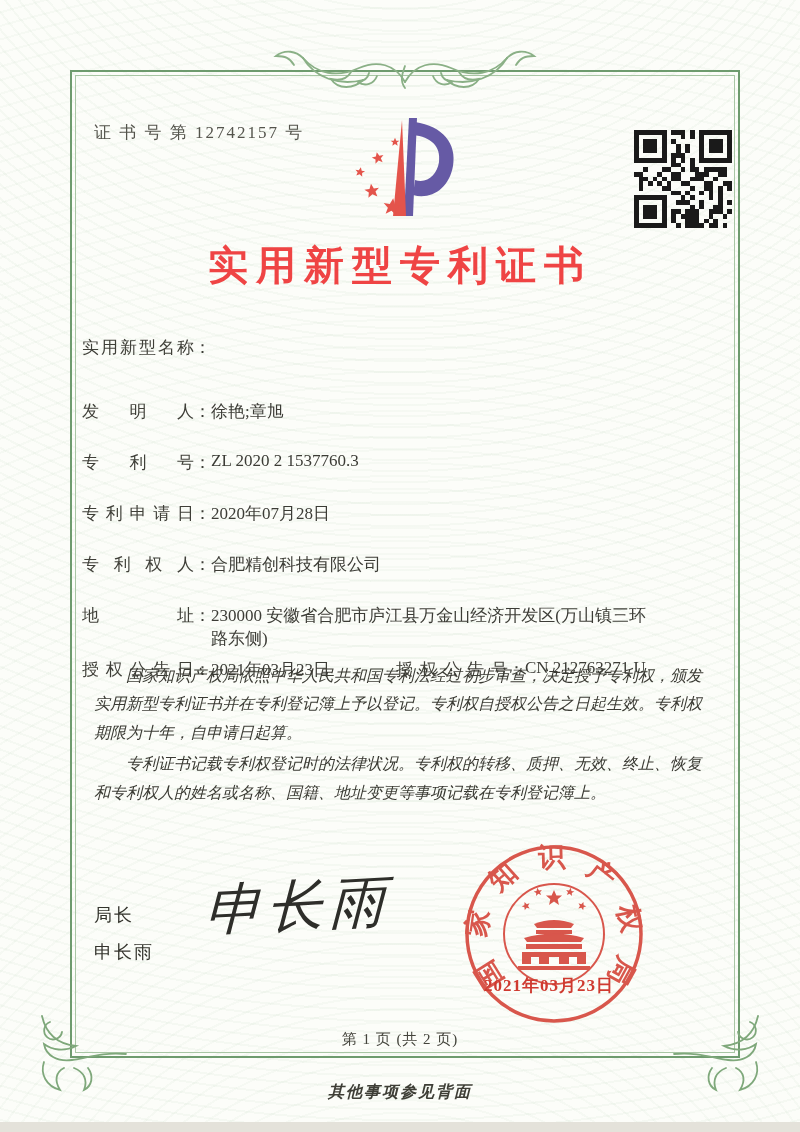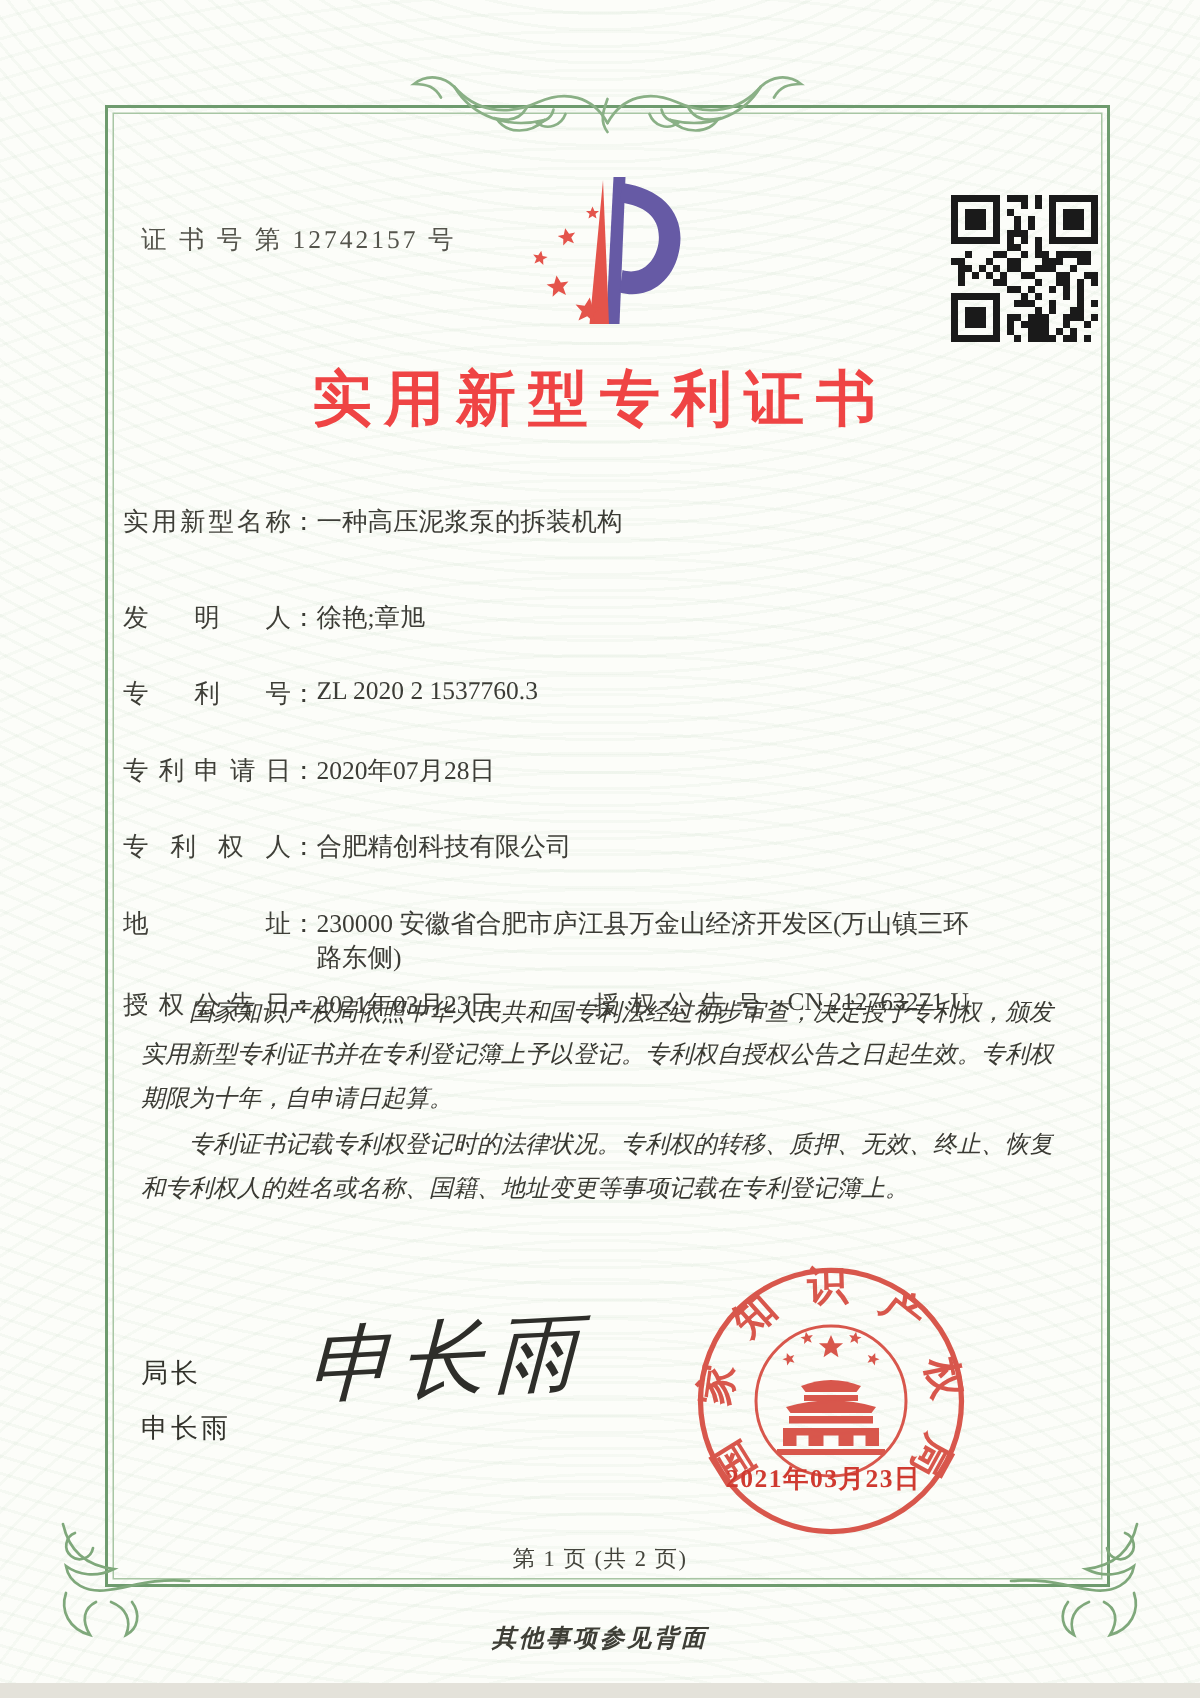--- a/index.html
+++ b/index.html
@@ -25,21 +25,21 @@
   }
   .frame::after{
     content:"";position:absolute;inset:3px;border:1px solid #a8c6a4;
   }
   .ornament-top{position:absolute;left:405px;top:32px;transform:translateX(-50%);}
   .flourish{position:absolute;}
   .flourish.left{left:30px;top:1010px;}
   .flourish.right{left:670px;top:1010px;transform:scaleX(-1);}
 
   .cert-no{
-    position:absolute;left:94px;top:121px;font-size:17px;letter-spacing:2px;color:#54544c;margin-top:27px;
+    position:absolute;left:94px;top:121px;font-size:17px;letter-spacing:2px;color:#54544c;
   }
   .logo{position:absolute;left:343px;top:114px;}
   .qr{position:absolute;left:634px;top:130px;width:98px;height:98px;}
 
   .title{
     position:absolute;left:0;right:0;top:238px;text-align:center;
     font-size:40px;font-weight:bold;letter-spacing:8px;color:#ef4444;
   }
 
   .fields{position:absolute;left:82px;top:336px;width:622px;font-size:17px;}
@@ -373,21 +373,20 @@
     <rect x="17" y="20" width="1" height="1" fill="#1a1a1a"></rect>
     <rect x="19" y="20" width="1" height="1" fill="#1a1a1a"></rect>
   </svg>
 
 <div class="title">实用新型专利证书</div>
 
 <div class="fields">
   <div class="frow gap-lg">
     <span class="flabel">实用新型名称</span>
       <span class="fcolon">：</span>
-    <span class="fvalue">一种高压泥浆泵的拆装机构</span>
   </div>
   <div class="frow">
     <span class="flabel">发明人</span>
       <span class="fcolon">：</span>
     <span class="fvalue">徐艳;章旭</span>
   </div>
   <div class="frow">
     <span class="flabel">专利号</span>
       <span class="fcolon">：</span>
     <span class="fvalue">ZL 2020 2 1537760.3</span>

